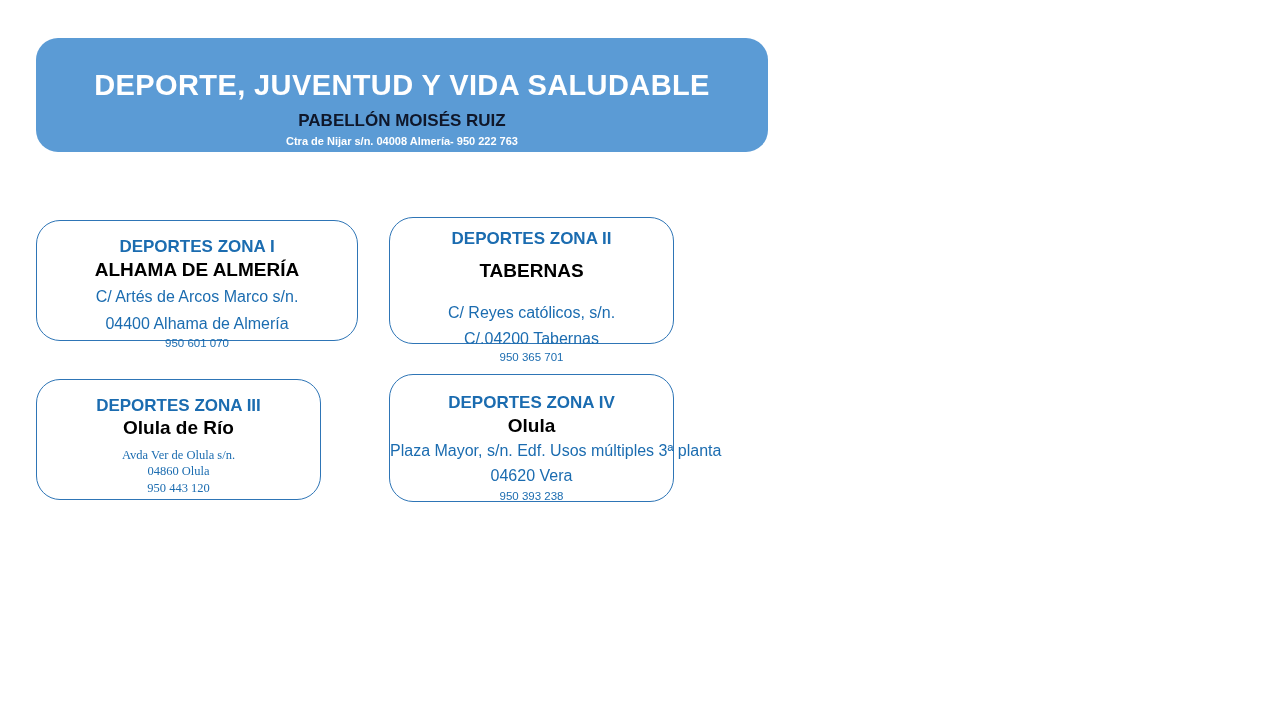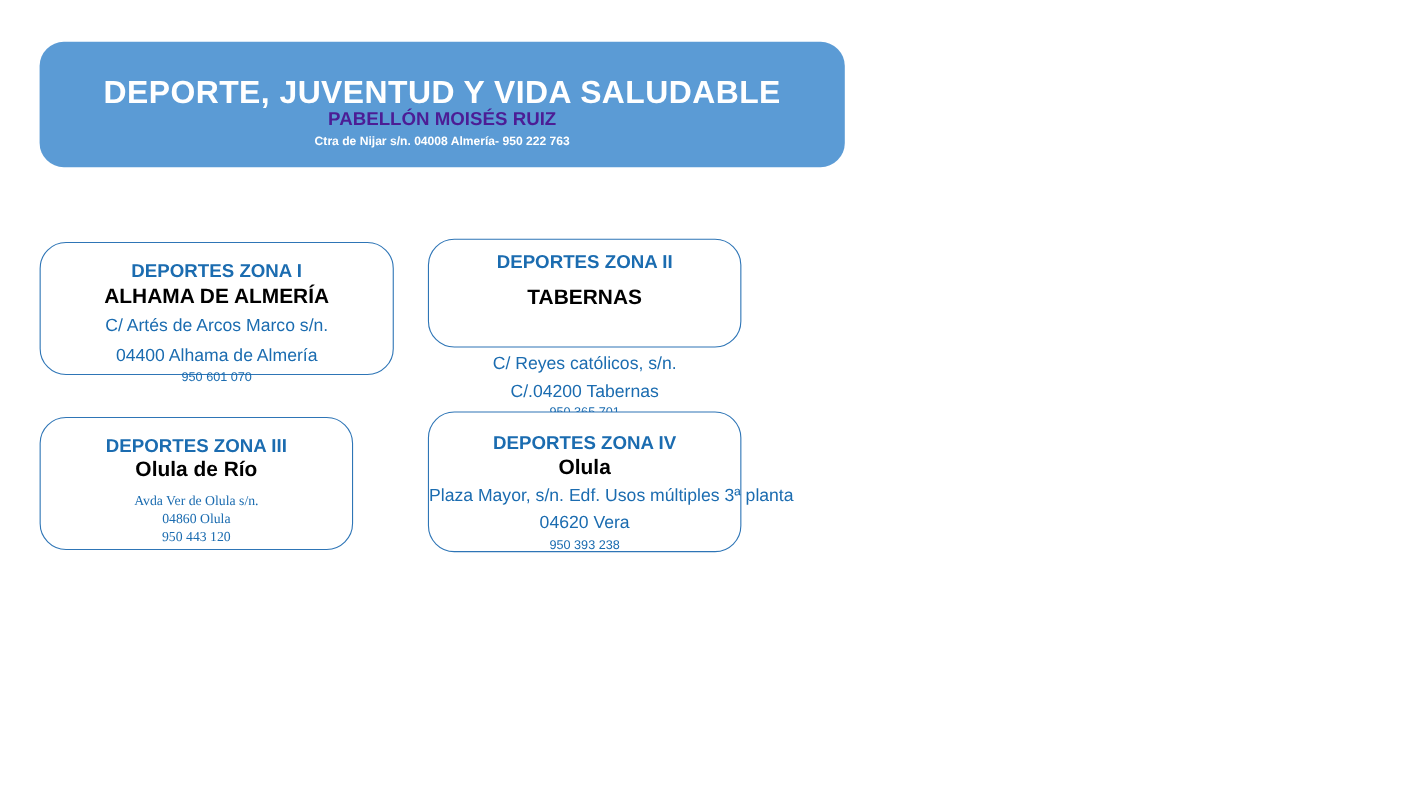--- a/index.html
+++ b/index.html
@@ -34,25 +34,25 @@
   #header-banner .title {
     color: #ffffff;
     font-size: 29px;
     font-weight: bold;
     letter-spacing: 0.4px;
     line-height: 1.05;
     white-space: nowrap;
     text-align: center;
   }
   #header-banner .subtitle {
-    color: #4c1d95;
+    color: #0f172a;
     font-size: 17px;
     font-weight: bold;
     line-height: 1.1;
-    margin-top: 0;
+    margin-top: 12px;
     white-space: nowrap;
     text-align: center;
   }
   #header-banner .contact {
     color: #ffffff;
     font-size: 11px;
     font-weight: bold;
     line-height: 1.1;
     margin-top: 4px;
     white-space: nowrap;
@@ -104,27 +104,27 @@
   #zone-card-1 .zone-title { line-height: 1.22; }
   #zone-card-1 .zone-place { line-height: 1.22; }
   #zone-card-1 .zone-addr  { line-height: 1.45; margin-top: 4px; }
   #zone-card-1 .zone-phone { line-height: 1.45; }
 
   
   #zone-card-2 {
     left: 389px;
     top: 217px;
     width: 285px;
-    height: 99px;
+    height: 127px;
     padding-top: 12px;
   }
   #zone-card-2 .zone-title { line-height: 1.1; }
   #zone-card-2 .zone-place { line-height: 1.1; margin-top: 12px; }
   #zone-card-2 .zone-addr  { line-height: 1.1; }
-  #zone-card-2 .zone-addr.first { margin-top: 40px; }
+  #zone-card-2 .zone-addr.first { margin-top: 22px; }
   #zone-card-2 .zone-addr.second { margin-top: 9px; }
   #zone-card-2 .zone-phone { line-height: 1.1; margin-top: 3px; }
 
   
   #zone-card-3 {
     left: 36px;
     top: 379px;
     width: 285px;
     height: 121px;
     padding-top: 15px;

